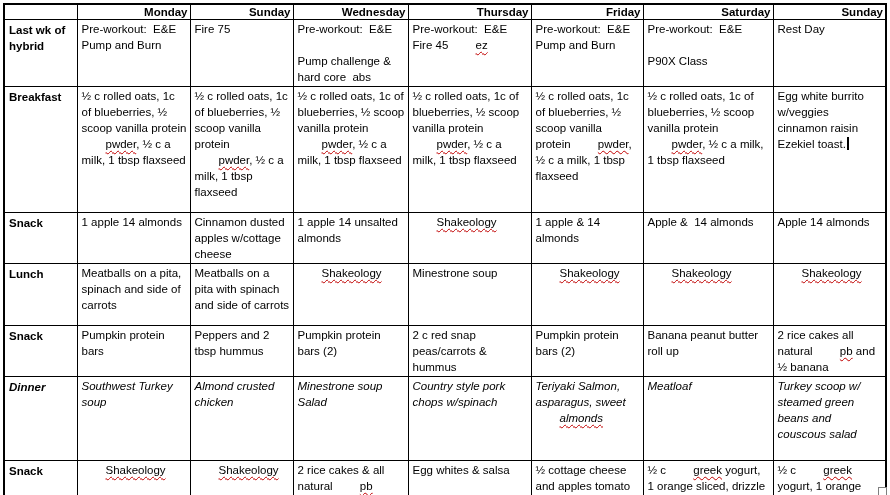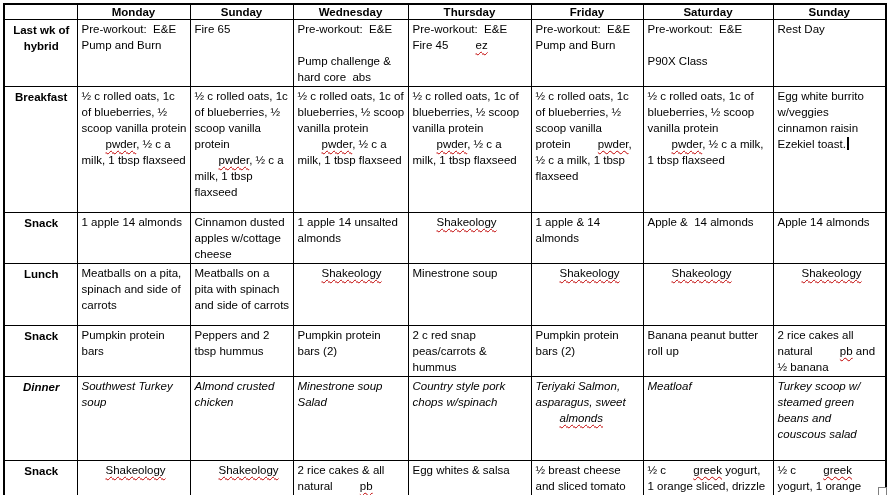--- a/index.html
+++ b/index.html
@@ -23,27 +23,26 @@
     vertical-align: top;
     white-space: pre-wrap;
     overflow: hidden;
     padding: 1px 3px 1px 4px;
     font-size: 11.5px;
     line-height: 16px;
     text-align: left;
   }
   table.mealplan thead th {
     font-weight: bold;
-    text-align: center;
+    text-align: right;
     padding: 0 2px;
     line-height: 14px;
   }
   table.mealplan td.rowlabel {
     font-weight: bold;
-    text-align: center;
     padding-top: 2px;
   }
   .sp {
     text-decoration-line: underline;
     text-decoration-style: wavy;
     text-decoration-color: #c00000;
     text-decoration-thickness: 1px;
     text-underline-offset: 2px;
     padding-left: 24px;
   }
@@ -87,21 +86,21 @@
           <th><span>Friday</span></th>
           <th><span>Saturday</span></th>
           <th><span>Sunday</span></th>
         </tr>
       </thead>
     <tbody>
         <tr style="height: 64px;">
           <td class="rowlabel"><span>Last wk of hybrid</span></td>
           <td><span>Pre-workout:  E&amp;E
 Pump and Burn</span></td>
-          <td><span>Fire 65</span></td>
+          <td><span>Fire 75</span></td>
           <td><span>Pre-workout:  E&amp;E
 
 Pump challenge &amp; hard core  abs</span></td>
           <td><span>Pre-workout:  E&amp;E
 Fire 45 </span><span class="sp">ez</span></td>
           <td><span>Pre-workout:  E&amp;E
 Pump and Burn</span></td>
           <td><span>Pre-workout:  E&amp;E
 
 P90X Class</span></td>
@@ -160,20 +159,20 @@
           <td><span>Teriyaki Salmon, asparagus, sweet </span><span class="sp">almonds</span></td>
           <td><span>Meatloaf</span></td>
           <td><span>Turkey scoop w/ steamed green beans and couscous salad</span></td>
         </tr>
         <tr style="height: 61px;">
           <td class="rowlabel"><span>Snack</span></td>
           <td><span class="sp">Shakeology</span></td>
           <td><span class="sp">Shakeology</span></td>
           <td><span>2 rice cakes &amp; all natural </span><span class="sp">pb</span></td>
           <td><span>Egg whites &amp; salsa</span></td>
-          <td><span>½ breast cheese and sliced tomato</span></td>
+          <td><span>½ cottage cheese and apples tomato</span></td>
           <td><span>½ c </span><span class="sp">greek</span><span> yogurt, 1 orange sliced, drizzle honey</span></td>
           <td><span>½ c </span><span class="sp">greek</span><span> yogurt, 1 orange sliced, drizzle honey</span></td>
         </tr>
       </tbody>
   </table>
   <div class="resize-handle"></div>
 </div>
 
 </body></html>

